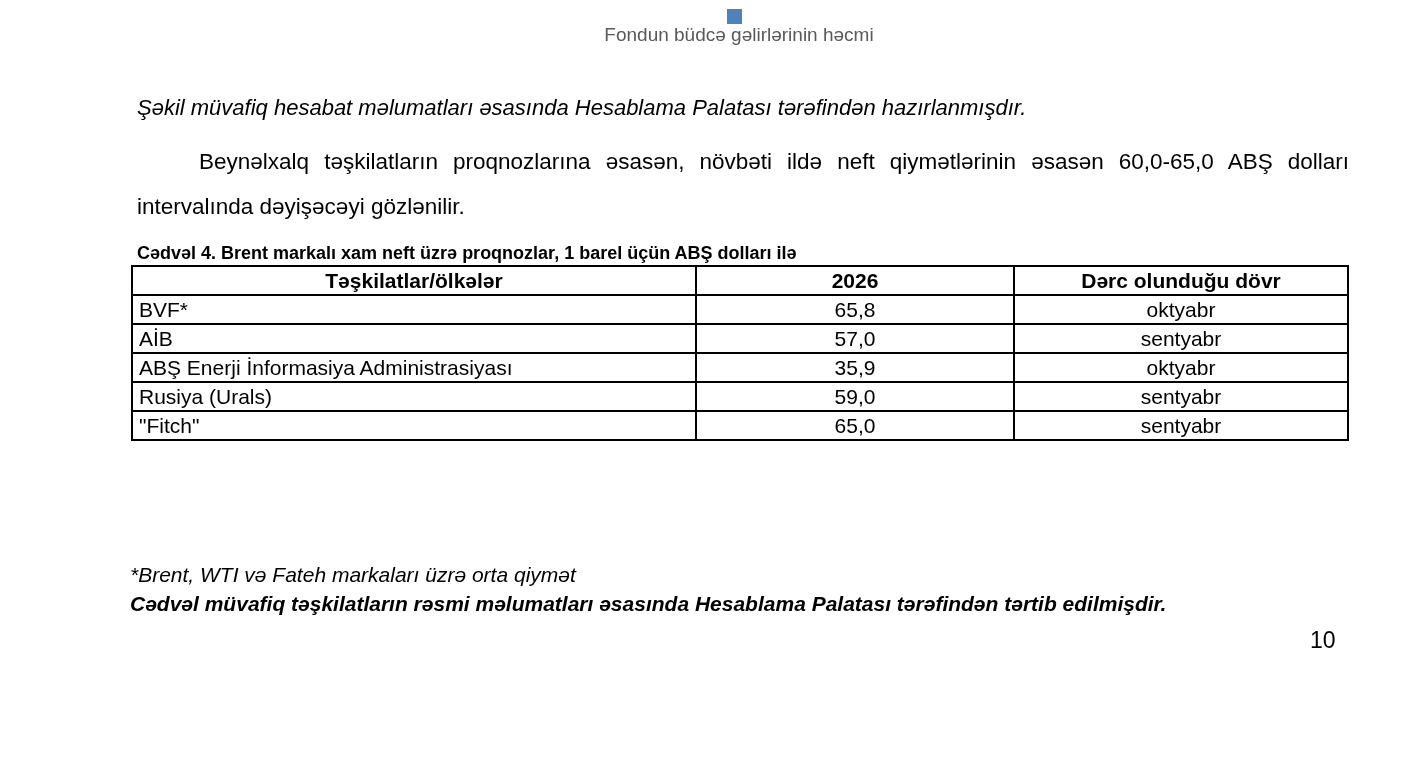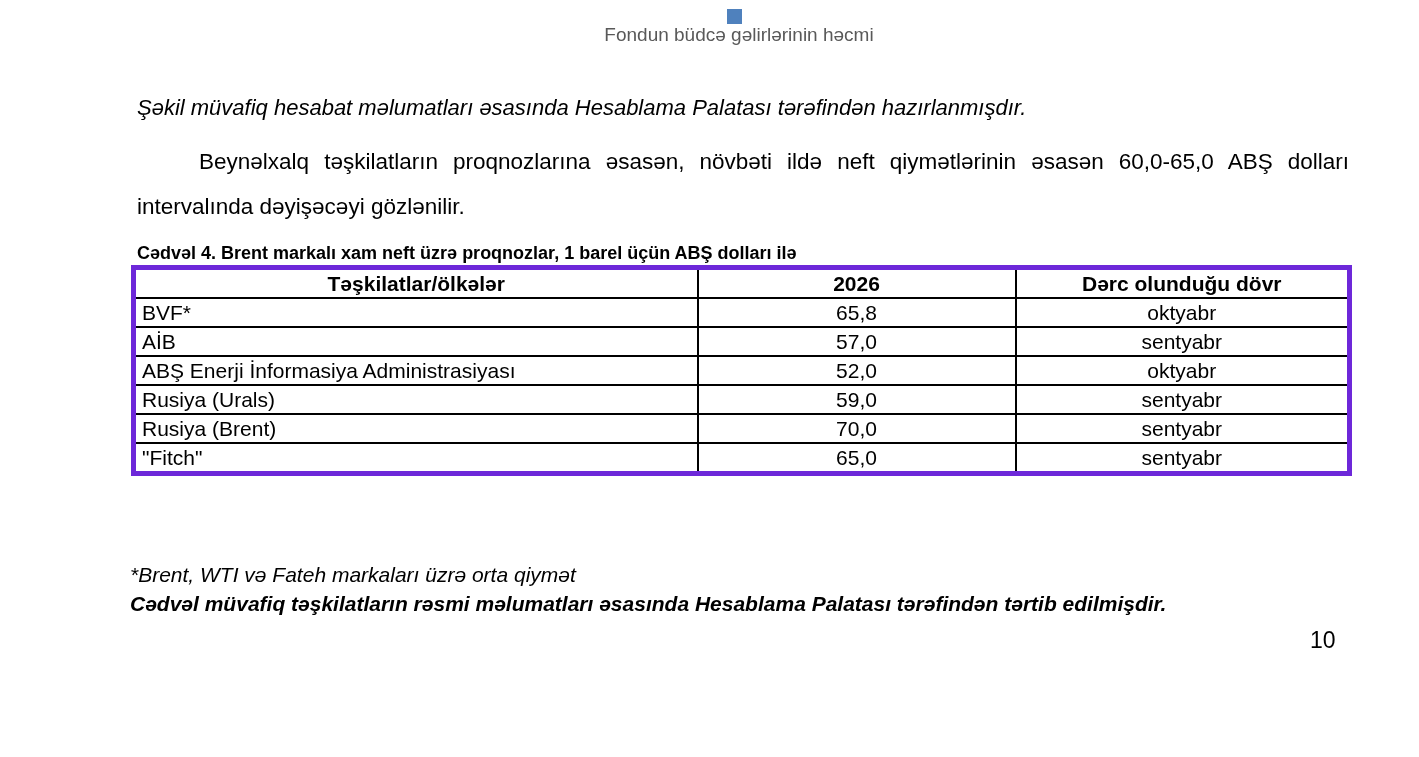--- a/index.html
+++ b/index.html
@@ -41,21 +41,21 @@
   table.forecast col.c1 { width: 564px; }
   table.forecast col.c2 { width: 318px; }
   table.forecast col.c3 { width: 334px; }
   table.forecast th, table.forecast td {
     border: 2px solid #000000;
     padding: 1px 6px;
     height: 29px;
     line-height: 25px;
     overflow: hidden; white-space: nowrap;
   }
-  table.forecast { border: 5px solid #6d28d9; }
+  table.forecast { border: 2px solid #6d28d9; }
   table.forecast th { font-weight: bold; text-align: center; }
   td.org { text-align: left; }
   td.val, td.period { text-align: center; }
   .fn {
     position: absolute; left: 130px; width: 1212px;
     font-style: italic; font-size: 21px;
   }
   .fn1 { top: 563px; }
   .fn2 { top: 592px; font-weight: bold; }
   .page-num {
@@ -96,31 +96,26 @@
       <td class="val">65,8</td>
       <td class="period">oktyabr</td>
     </tr>
     <tr>
       <td class="org">AİB</td>
       <td class="val">57,0</td>
       <td class="period">sentyabr</td>
     </tr>
     <tr>
       <td class="org">ABŞ Enerji İnformasiya Administrasiyası</td>
-      <td class="val">52,0</td>
+      <td class="val">35,9</td>
       <td class="period">oktyabr</td>
     </tr>
     <tr>
       <td class="org">Rusiya (Urals)</td>
       <td class="val">59,0</td>
-      <td class="period">sentyabr</td>
-    </tr>
-    <tr>
-      <td class="org">Rusiya (Brent)</td>
-      <td class="val">70,0</td>
       <td class="period">sentyabr</td>
     </tr>
     <tr>
       <td class="org">"Fitch"</td>
       <td class="val">65,0</td>
       <td class="period">sentyabr</td>
     </tr>
   </tbody>
 </table>
 

